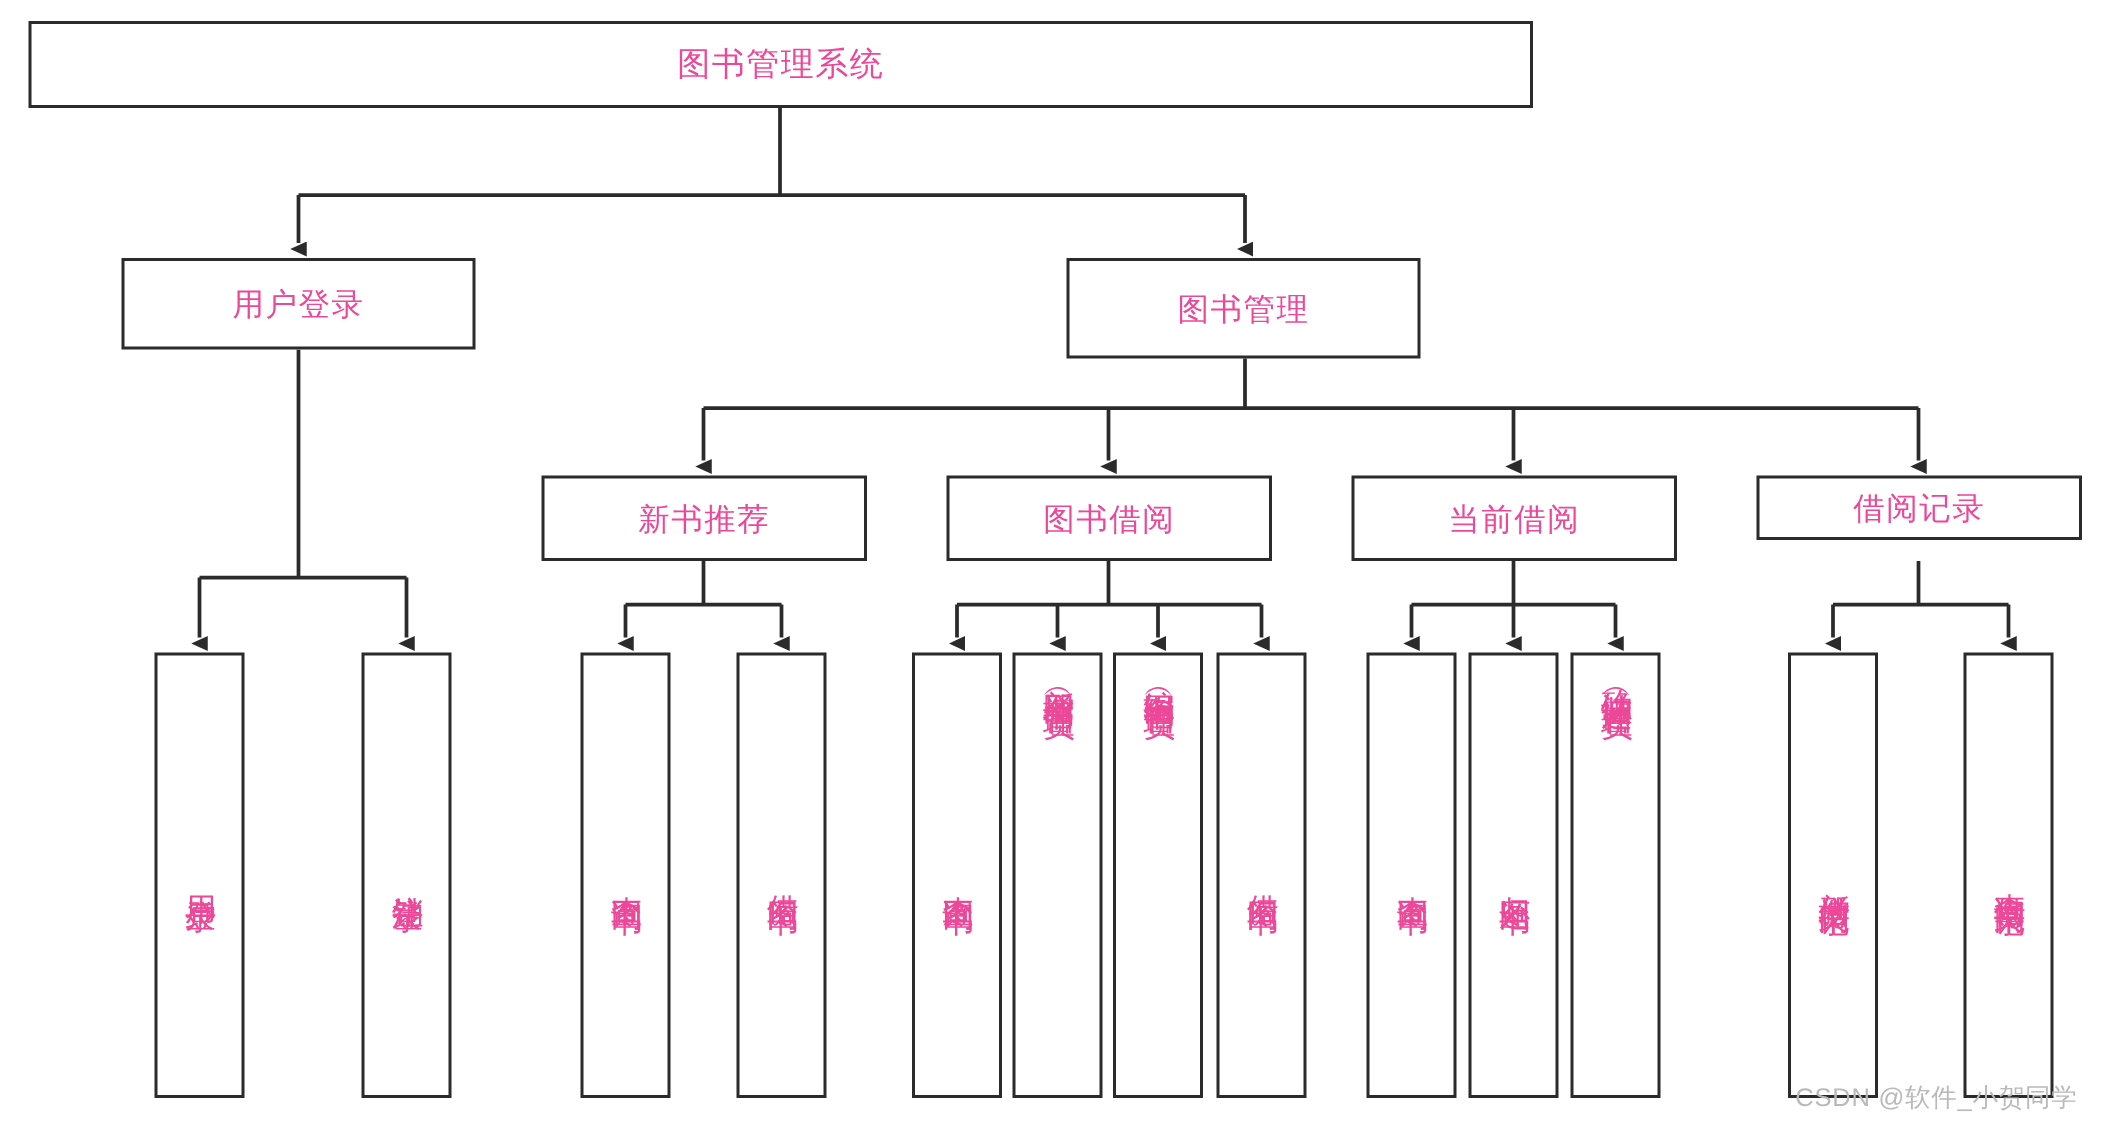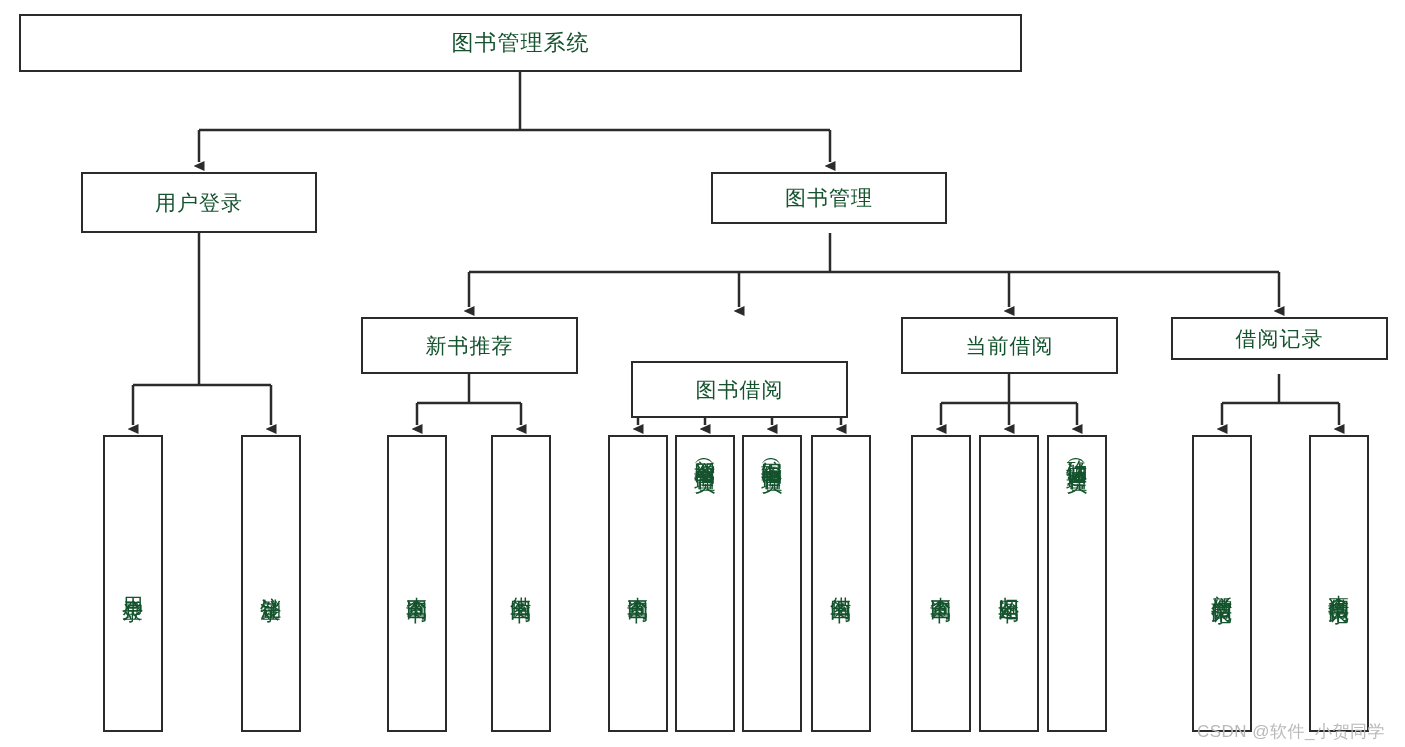--- a/index.html
+++ b/index.html
@@ -22,21 +22,21 @@
     left: 0;
     top: 0;
     width: 1405px;
     height: 747px;
   }
   .node {
     position: absolute;
     box-sizing: border-box;
     border: 2.5px solid #2b2b2b;
     background: #ffffff;
-    color: #14532d;
+    color: #ec4899;
     display: flex;
     align-items: center;
     justify-content: center;
     z-index: 2;
   }
   .node-root {
     font-size: 22px;
     letter-spacing: 1px;
   }
   .node-l2 {
@@ -142,28 +142,28 @@
     </g>
   </svg>
 
   <div class="node node-root" style="left:19px; top:14px; width:1003px; height:58px;">
     <span class="hlabel">图书管理系统</span>
   </div>
 
   <div class="node node-l2" style="left:81px; top:172px; width:236px; height:61px;">
     <span class="hlabel">用户登录</span>
   </div>
-  <div class="node node-l2" style="left:711px; top:172px; width:236px; height:52px;">
+  <div class="node node-l2" style="left:711px; top:172px; width:236px; height:67px;">
     <span class="hlabel">图书管理</span>
   </div>
 
   <div class="node node-l3" style="left:361px; top:317px; width:217px; height:57px;">
     <span class="hlabel">新书推荐</span>
   </div>
-  <div class="node node-l3" style="left:631px; top:317px; width:217px; height:57px;margin-top:44px;">
+  <div class="node node-l3" style="left:631px; top:317px; width:217px; height:57px;">
     <span class="hlabel">图书借阅</span>
   </div>
   <div class="node node-l3" style="left:901px; top:317px; width:217px; height:57px;">
     <span class="hlabel">当前借阅</span>
   </div>
   <div class="node node-l3" style="left:1171px; top:317px; width:217px; height:43px;">
     <span class="hlabel">借阅记录</span>
   </div>
 
   <div class="node node-leaf" style="left:103px; top:435px; width:60px; height:297px;">

